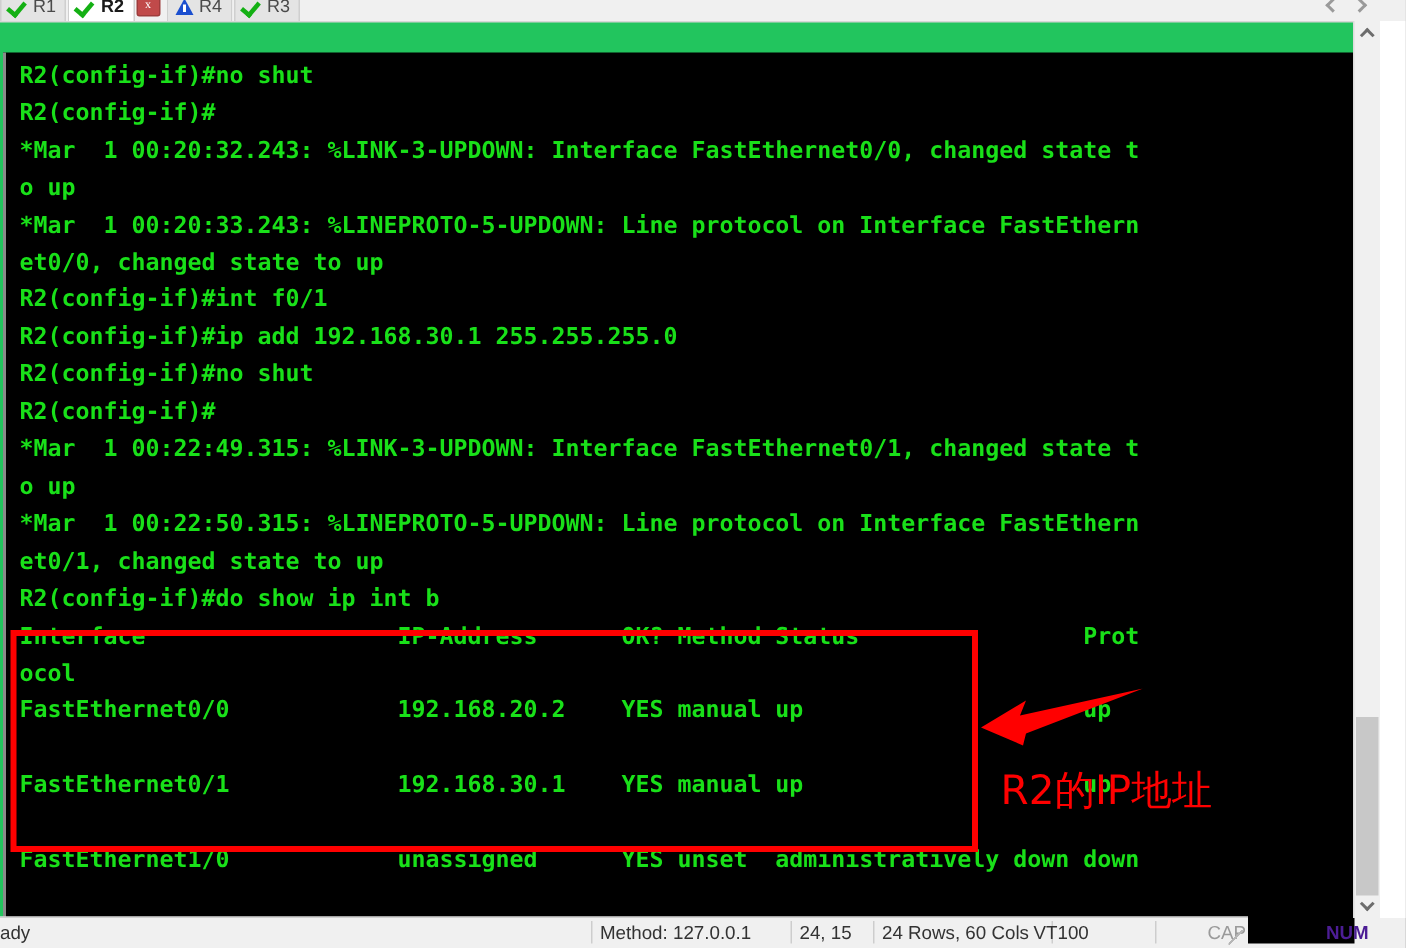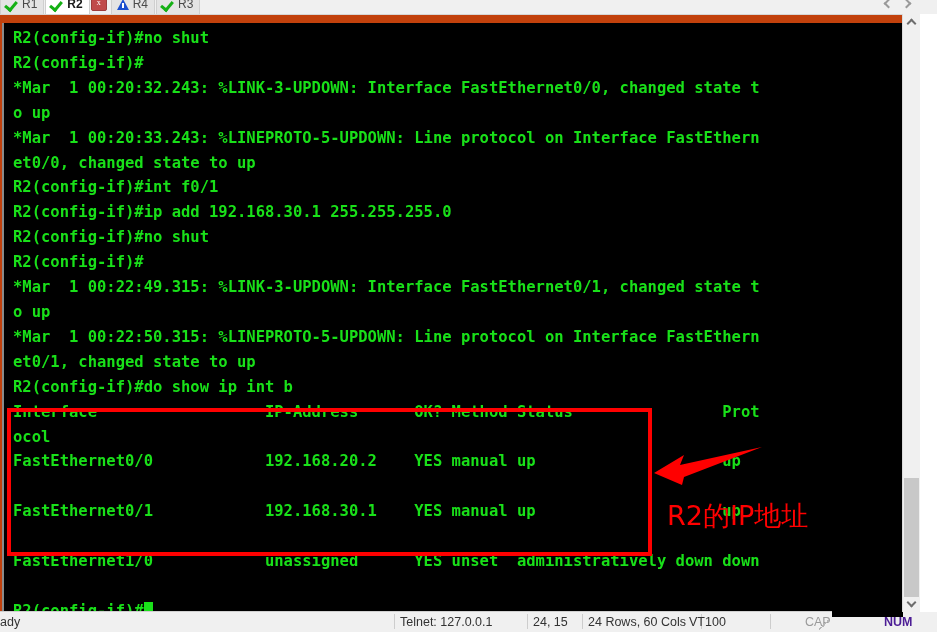--- a/index.html
+++ b/index.html
@@ -129,24 +129,24 @@
   }
   .navarrow.left::before { transform: rotate(-135deg); }
   .navarrow.right::before { transform: rotate(45deg); }
 
   
   .term-frame {
     position: absolute;
     left: 0; top: 14px;
     width: 903px;
     height: 598px;
-    background: #c2410c;
+    background: #22c55e;
     border-top: 1px solid #d6d6d6;
     box-sizing: border-box;
-    padding: 8px 0 0 2px;
+    padding: 20px 0 0 2px;
   }
   .term {
     position: relative;
     width: 901px;
     height: 594px;
     background: #000000;
     border-left: 2px solid #8a8a8a;
     box-sizing: border-box;
     overflow: hidden;
   }
@@ -345,21 +345,21 @@
   <div class="vscroll">
     <div class="vs-btn up"></div>
     <div class="vs-thumb"></div>
     <div class="vs-btn down"></div>
   </div>
   <div class="right-strip"></div>
 
   <div class="statusbar">
     <div class="sb-cell sb-ready">ady</div>
     <div class="sb-sep" style="left:394px;"></div>
-    <div class="sb-cell sb-telnet">Telnet: 127.0.0.1</div>
+    <div class="sb-cell sb-telnet">Method: 127.0.0.1</div>
     <div class="sb-sep" style="left:527px;"></div>
     <div class="sb-cell sb-pos">24, 15</div>
     <div class="sb-sep" style="left:582px;"></div>
     <div class="sb-cell sb-rows">24 Rows, 60 Cols</div>
     <div class="sb-sep" style="left:701px;"></div>
     <div class="sb-cell sb-term">VT100</div>
     <div class="sb-sep" style="left:770px;"></div>
     <div class="sb-cell sb-cap">CAP</div>
     <div class="sb-cell sb-num">NUM</div>
     <div class="sb-grip"></div>

